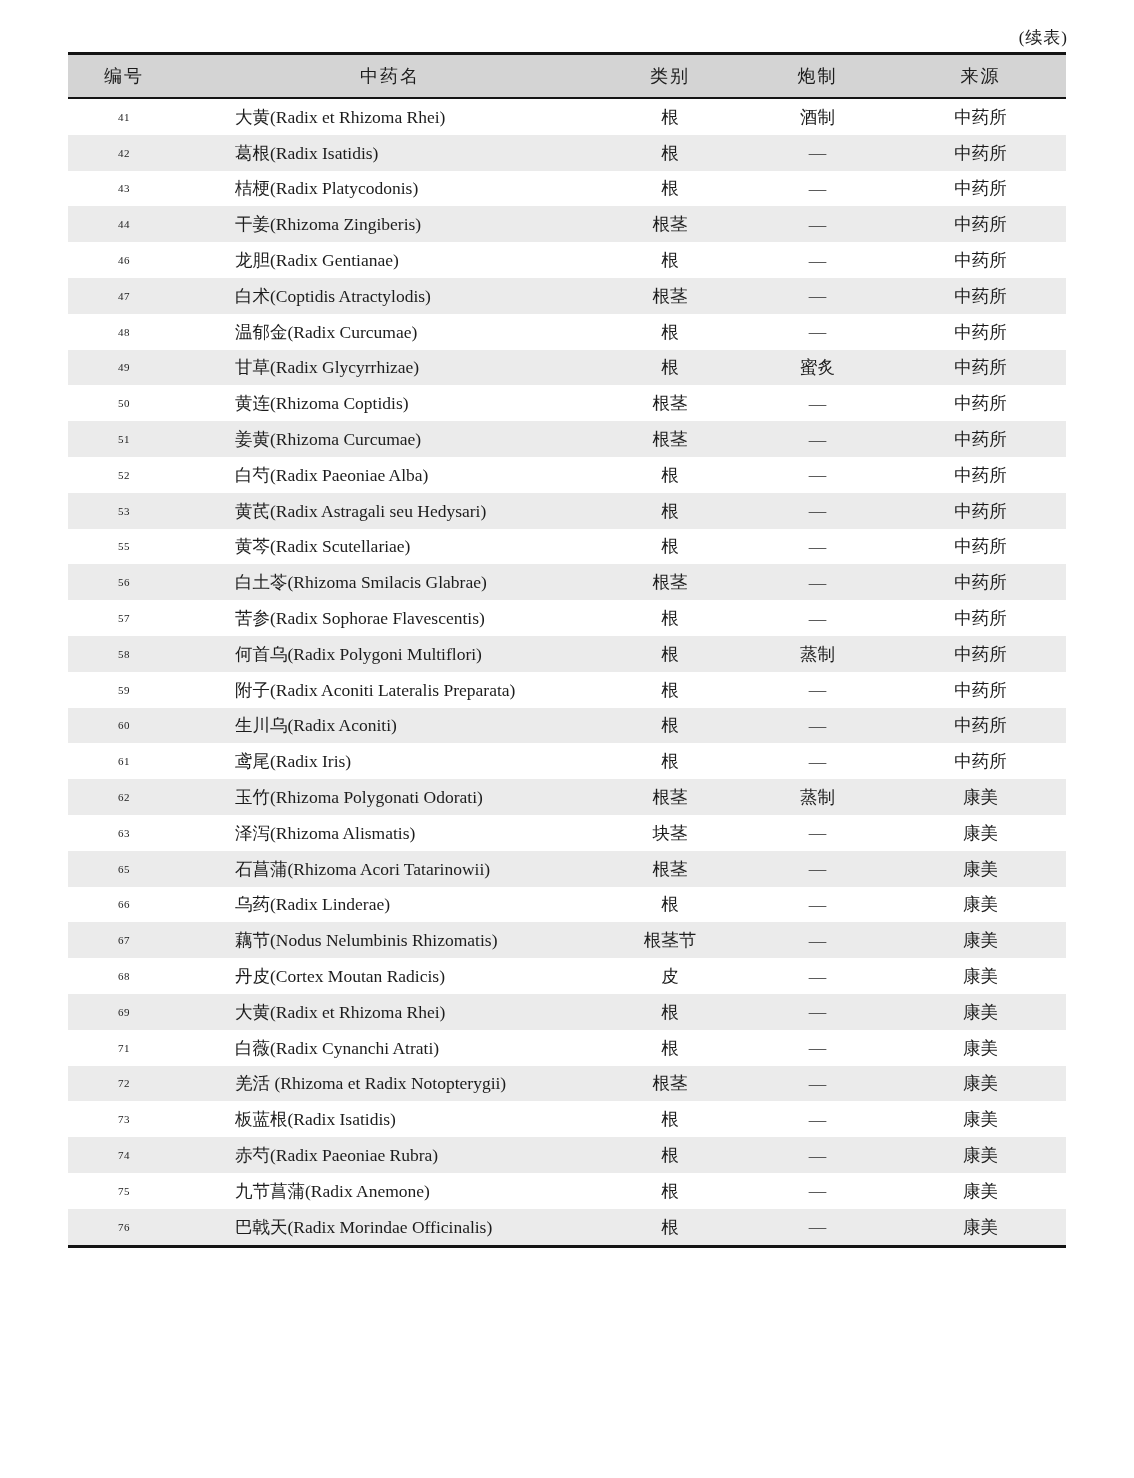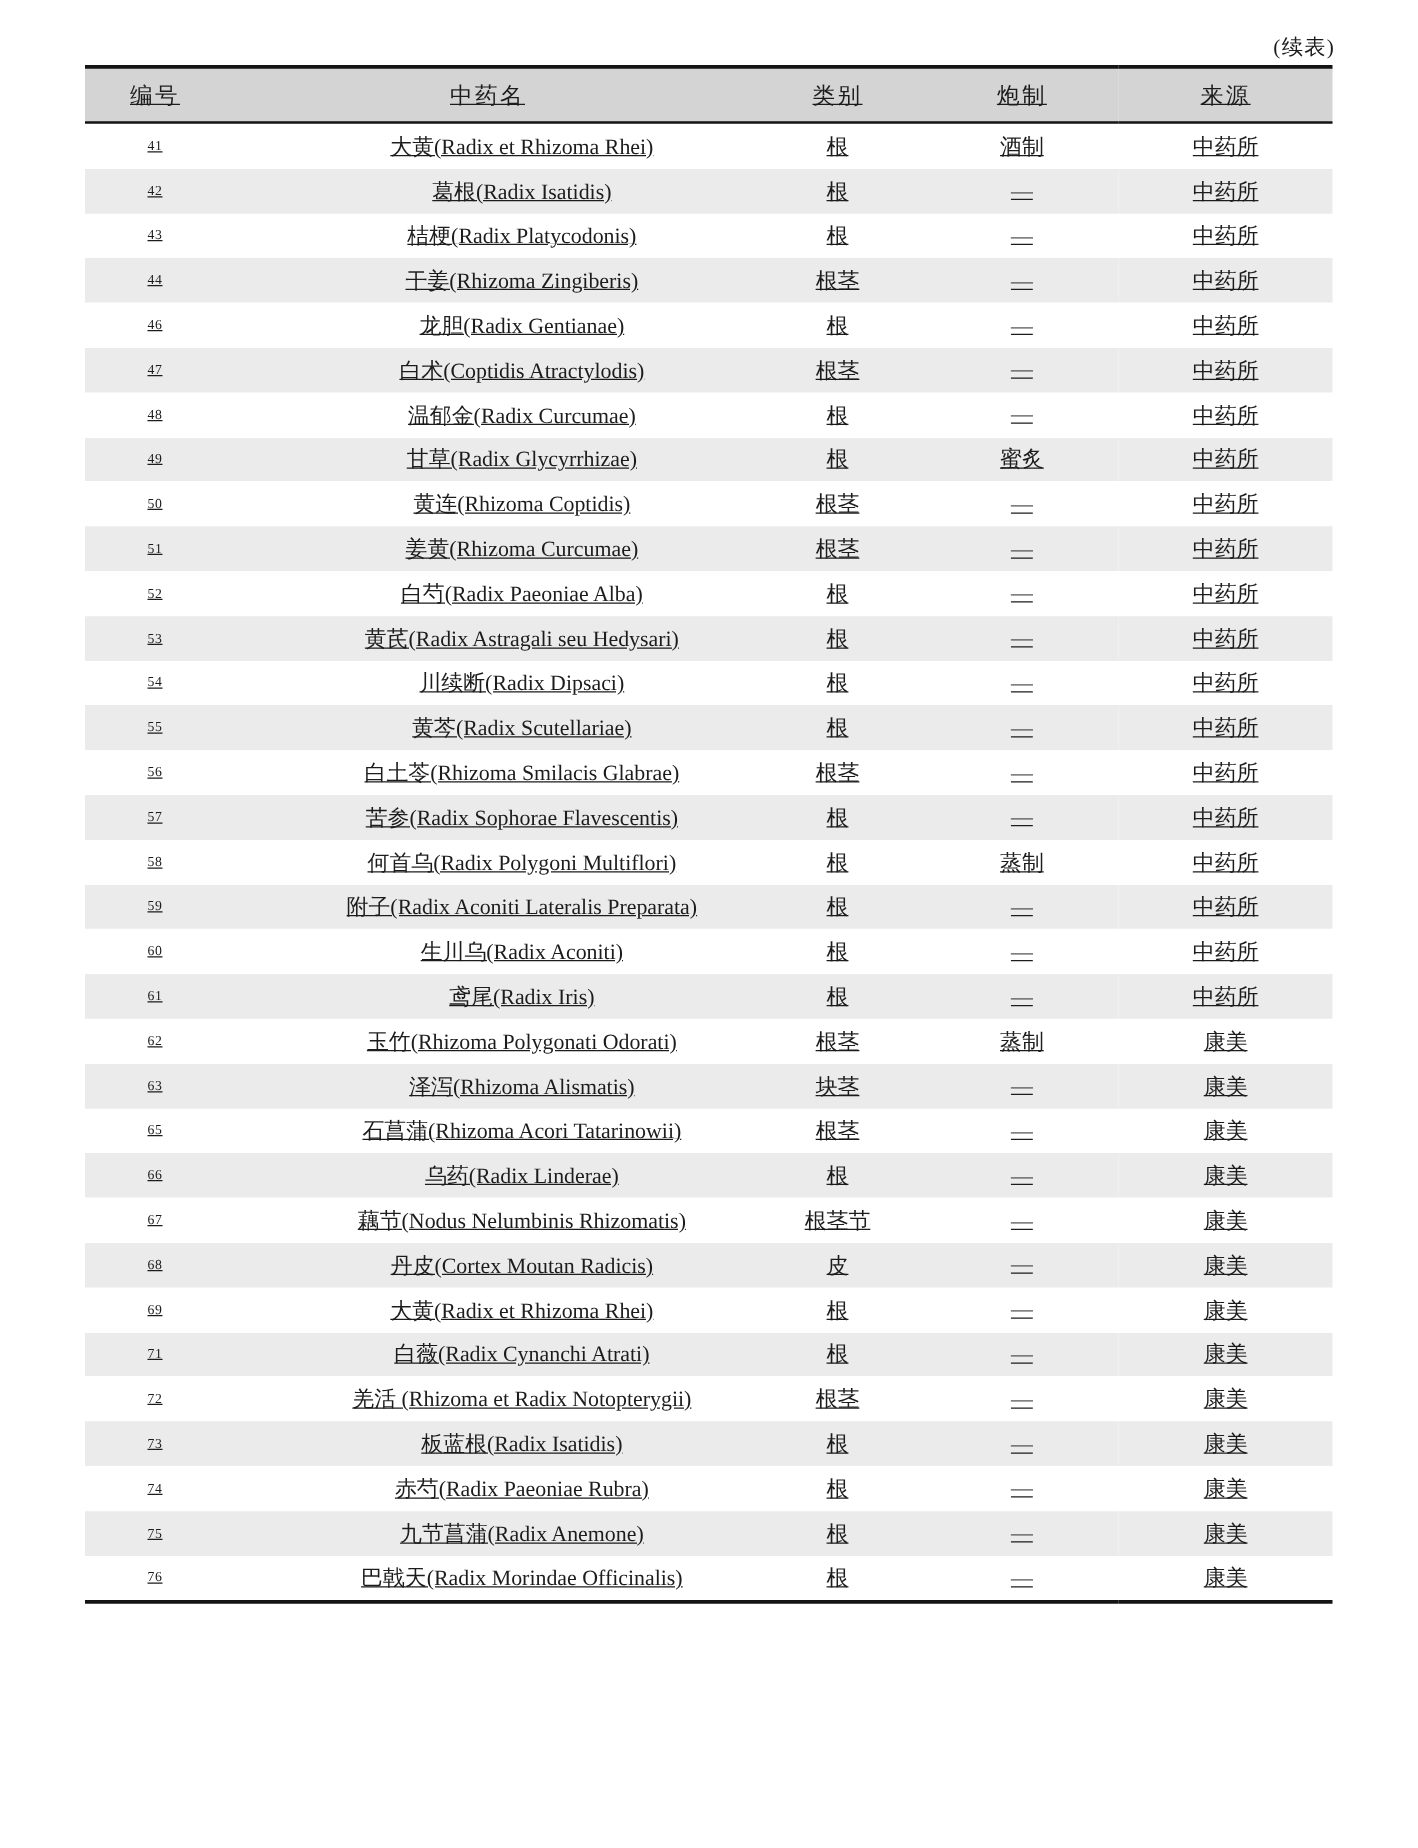--- a/index.html
+++ b/index.html
@@ -27,21 +27,20 @@
   }
   table.herb-table {
     position: absolute;
     left: 68px;
     top: 52px;
     width: 998px;
     border-collapse: collapse;
     table-layout: fixed;
     border-top: 3px solid #141414;
     border-bottom: 3px solid #141414;
-    text-decoration: underline;
   }
   table.herb-table col.c-number  { width: 112px; }
   table.herb-table col.c-name    { width: 420px; }
   table.herb-table col.c-category{ width: 140px; }
   table.herb-table col.c-process { width: 155px; }
   table.herb-table col.c-source  { width: 171px; }
 
   thead th {
     background: #d4d4d4;
     height: 42px;
@@ -59,21 +58,21 @@
     text-align: center;
     vertical-align: middle;
     padding: 0;
     white-space: nowrap;
     overflow: hidden;
   }
   tbody tr:nth-child(even) td {
     background: #ebebeb;
   }
   tbody td.col-name {
-    text-align: center;
+    text-align: left;
     padding-left: 55px;
   }
   tbody td.col-number {
     font-size: 11px;
     letter-spacing: 0.5px;
   }
   tbody td.dash {
     color: #3d3d3d;
   }
 </style>
@@ -180,27 +179,20 @@
           <td class="col-source">中药所</td>
         </tr>
         <tr>
           <td class="col-number">53</td>
           <td class="col-name">黄芪(Radix Astragali seu Hedysari)</td>
           <td class="col-category">根</td>
           <td class="col-processing dash">—</td>
           <td class="col-source">中药所</td>
         </tr>
         <tr>
-          <td class="col-number">54</td>
-          <td class="col-name">川续断(Radix Dipsaci)</td>
-          <td class="col-category">根</td>
-          <td class="col-processing dash">—</td>
-          <td class="col-source">中药所</td>
-        </tr>
-        <tr>
           <td class="col-number">55</td>
           <td class="col-name">黄芩(Radix Scutellariae)</td>
           <td class="col-category">根</td>
           <td class="col-processing dash">—</td>
           <td class="col-source">中药所</td>
         </tr>
         <tr>
           <td class="col-number">56</td>
           <td class="col-name">白土苓(Rhizoma Smilacis Glabrae)</td>
           <td class="col-category">根茎</td>

